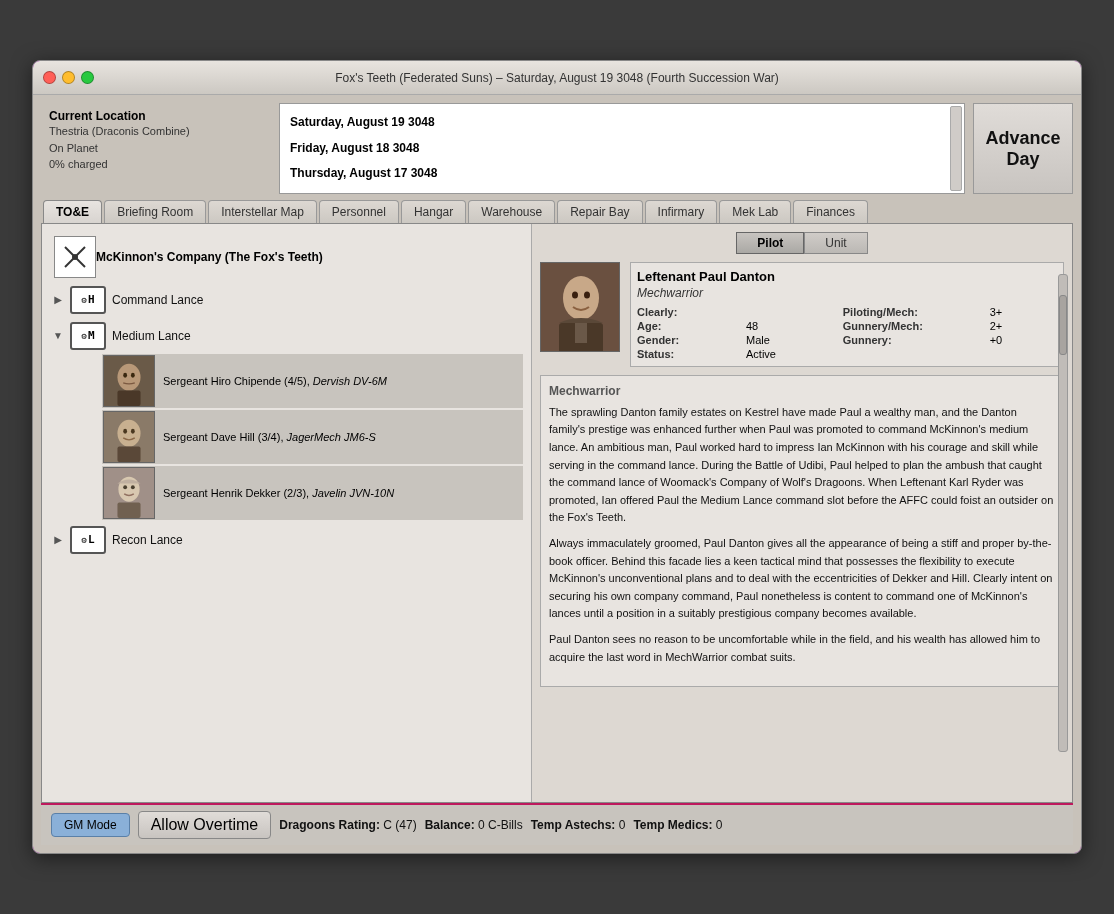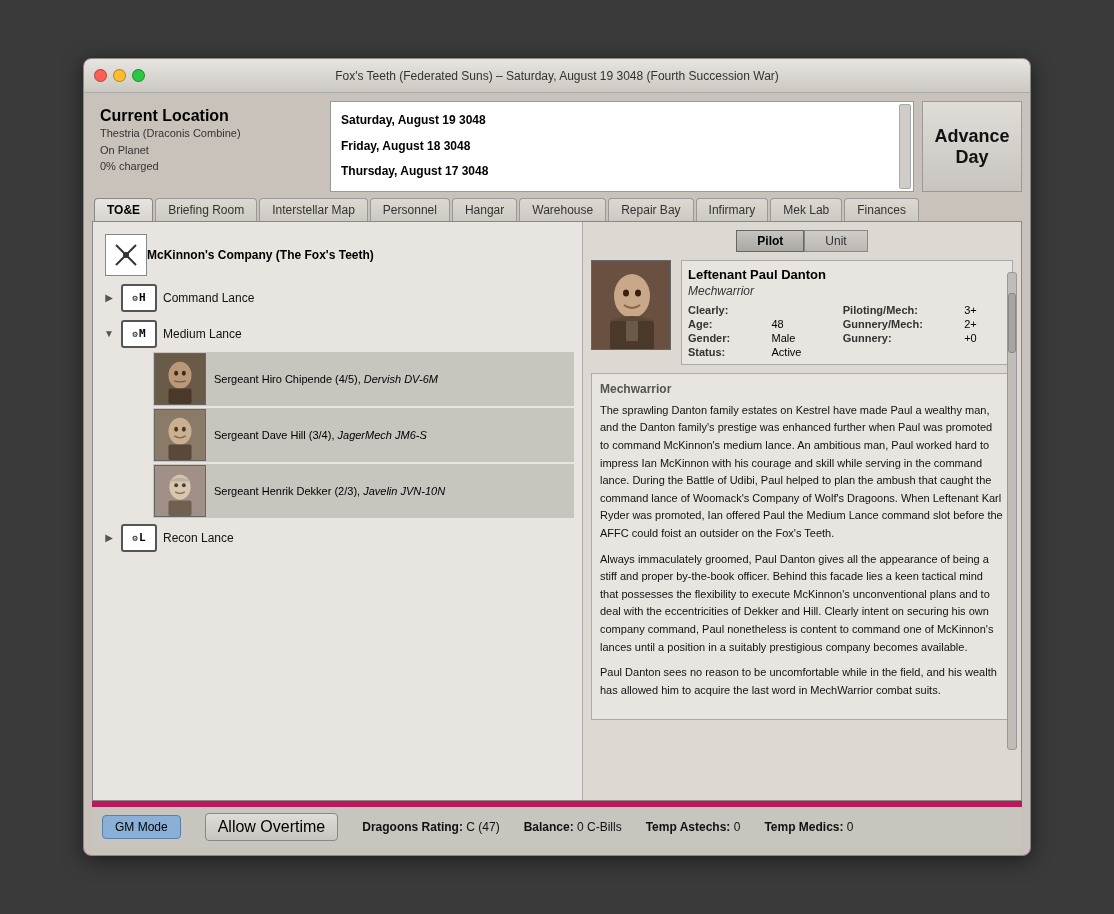--- a/index.html
+++ b/index.html
@@ -6,21 +6,21 @@
     body {
       background: #3a3a3a;
       font-family: -apple-system, 'Helvetica Neue', Arial, sans-serif;
       font-size: 12px;
       display: flex;
       justify-content: center;
       align-items: center;
       min-height: 100vh;
     }
     .window {
-      width: 948px;
+      width: 1050px;
       background: #a21caf;
       border-radius: 8px;
       border: 1px solid #888;
       box-shadow: 0 4px 20px rgba(0,0,0,0.5);
       overflow: hidden;
     }
     .titlebar {
       background: linear-gradient(to bottom, #e8e4df, #ccc8c2);
       height: 34px;
       display: flex;
@@ -58,21 +58,21 @@
       display: flex;
       gap: 8px;
       margin-bottom: 6px;
     }
     .location-panel {
       width: 230px;
       padding: 6px 8px;
     }
     .location-panel .label {
       font-weight: bold;
-      font-size: 16px;
+      font-size: 12px;
       color: #000;
     }
     .location-panel .sub {
       font-size: 11px;
       color: #333;
       line-height: 1.5;
     }
     .date-panel {
       flex: 1;
       background: #fff;
@@ -320,25 +320,25 @@
       line-height: 1.6;
     }
     .description-text p {
       margin-bottom: 8px;
     }
     .description-text p:last-child {
       margin-bottom: 12px;
     }
     .bottom-bar {
       background: #c8c4be;
-      border-top: 6px solid #be185d;
+      border-top: 2px solid #be185d;
       padding: 6px 10px;
       display: flex;
       align-items: center;
-      gap: 24px;
+      gap: 8px;
     }
     .gm-mode-btn {
       background: #8ab0d8;
       border: 1px solid #5a80a8;
       border-radius: 4px;
       padding: 4px 12px;
       font-size: 12px;
       font-weight: 500;
       color: #000;
       cursor: pointer;

